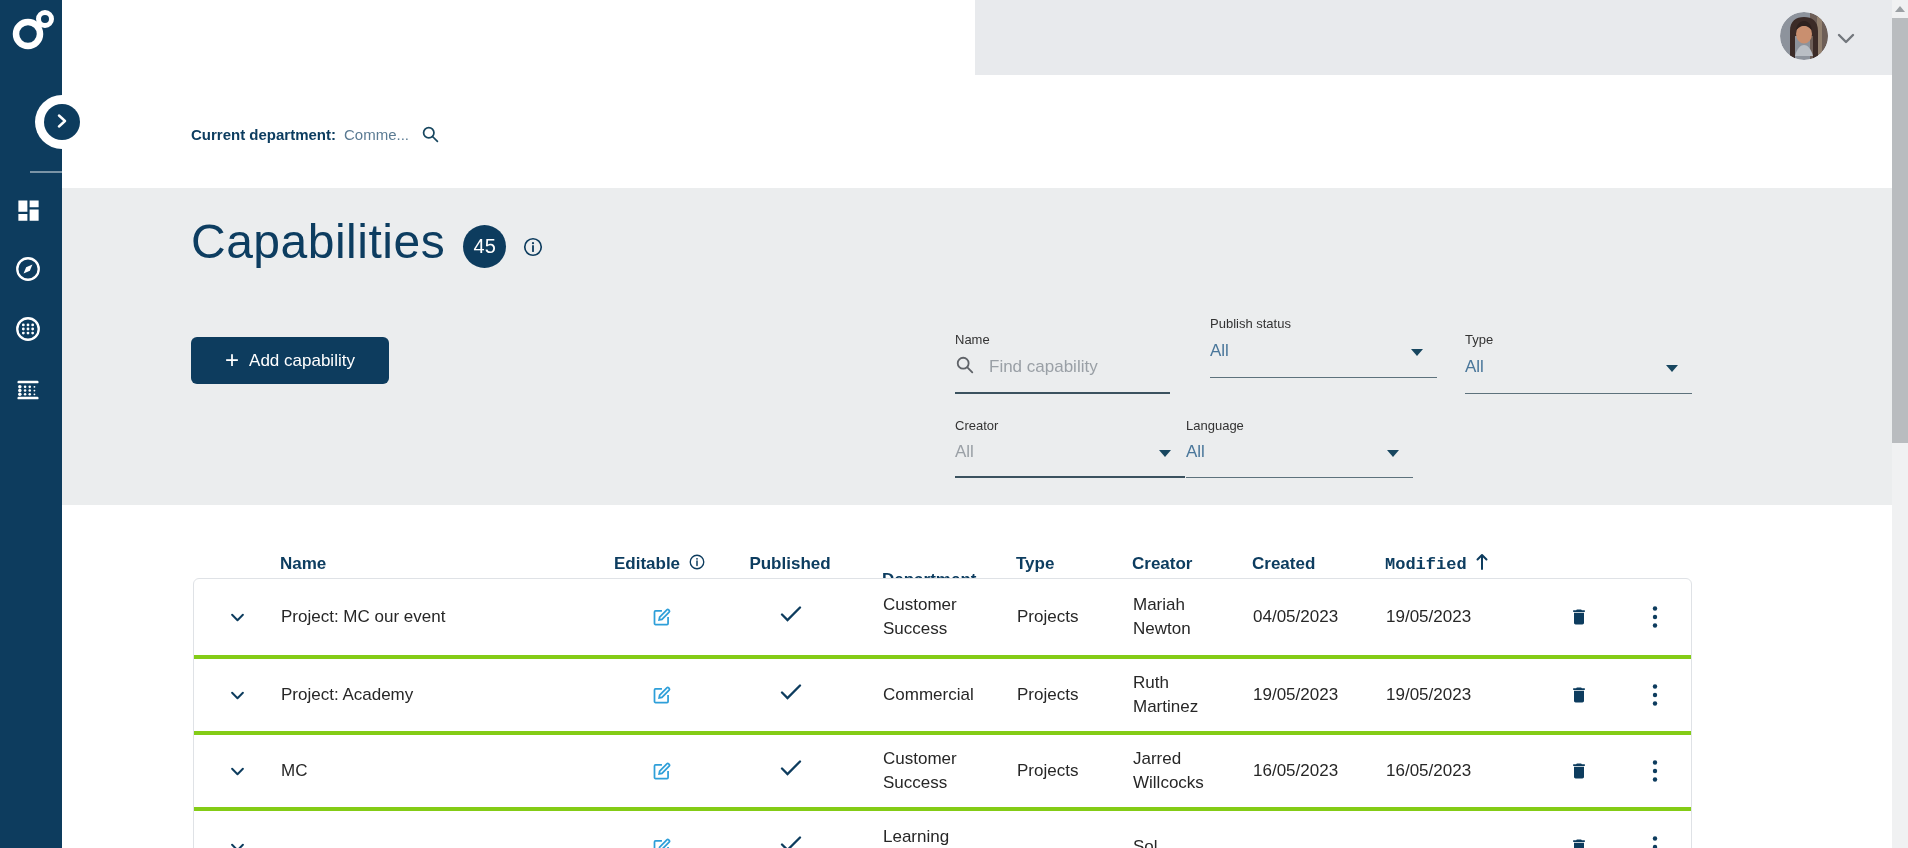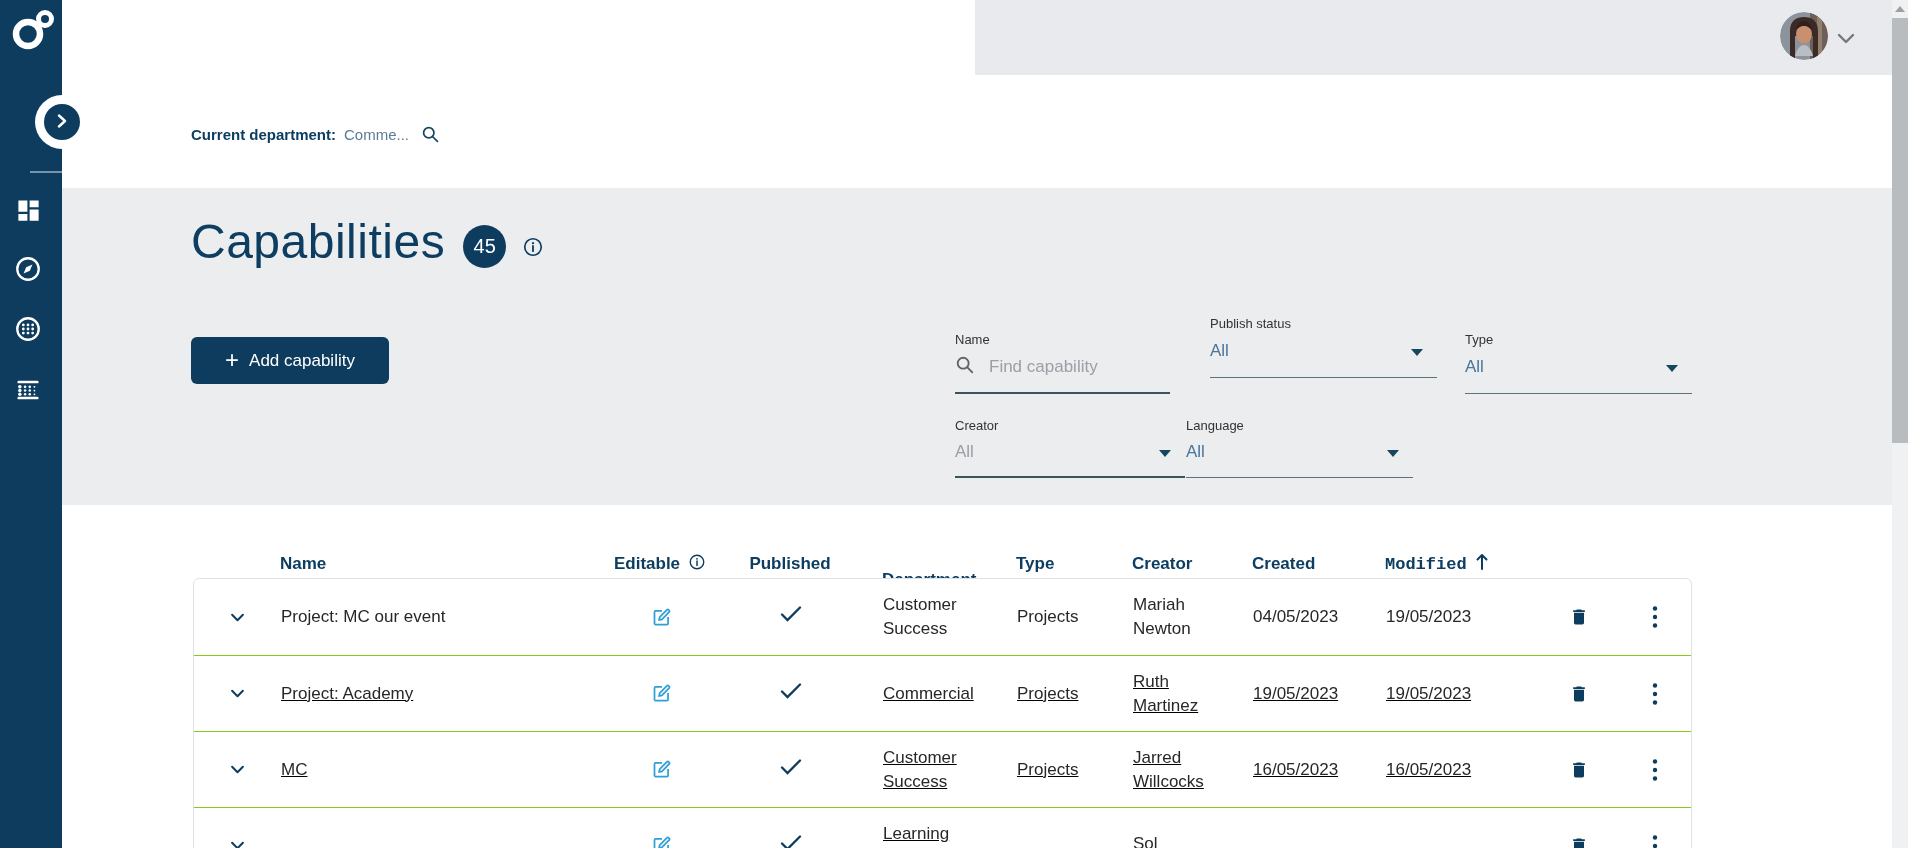--- a/index.html
+++ b/index.html
@@ -53,21 +53,21 @@
   
   .grid-cols { display:grid; grid-template-columns:87px 320px 120px 140px 140px 115px 120px 130px 175px 75px 77px; }
   .table-head { position:absolute; left:193px; top:538px; width:1499px; height:40px; align-items:center; color:#0d3d60; font-weight:700; font-size:17px; }
   .th { display:flex; align-items:center; gap:8px; cursor:pointer; }
   .th-center { justify-content:center; }
   .th-dept { padding-left:22px;margin-top:32px; } .th-type { padding-left:16px; } .th-creator { padding-left:17px; }
   .th-created { padding-left:17px; } .th-modified { padding-left:20px;font-family:Liberation Mono, monospace; }
 
   .card { position:absolute; left:193px; top:578px; width:1499px; height:320px; background:#fff; border:1px solid #dfe2e6; border-radius:6px; }
   .trow { height:76px; align-items:stretch; }
-  .trow + .trow { border-top:1px solid #84cc16;text-decoration:underline; }
+  .trow + .trow { border-top:4px solid #84cc16; }
   .cell { display:flex; align-items:center; font-size:17px; color:#272727; line-height:24px; }
   .c-center { justify-content:center; }
   .c-dept { padding-left:22px; } .c-dept span { max-width:106px; }
   .c-type { padding-left:16px; }
   .c-creator { padding-left:17px; } .c-creator span { max-width:86px; }
   .c-created { padding-left:17px; } .c-modified { padding-left:20px; }
   .icon-btn { background:none; border:none; padding:4px; cursor:pointer; display:flex; align-items:center; justify-content:center; }
   .partial .c-dept { align-items:flex-start; padding-top:14px; }
   .partial .c-creator { align-items:flex-start; padding-top:24px; }
 

